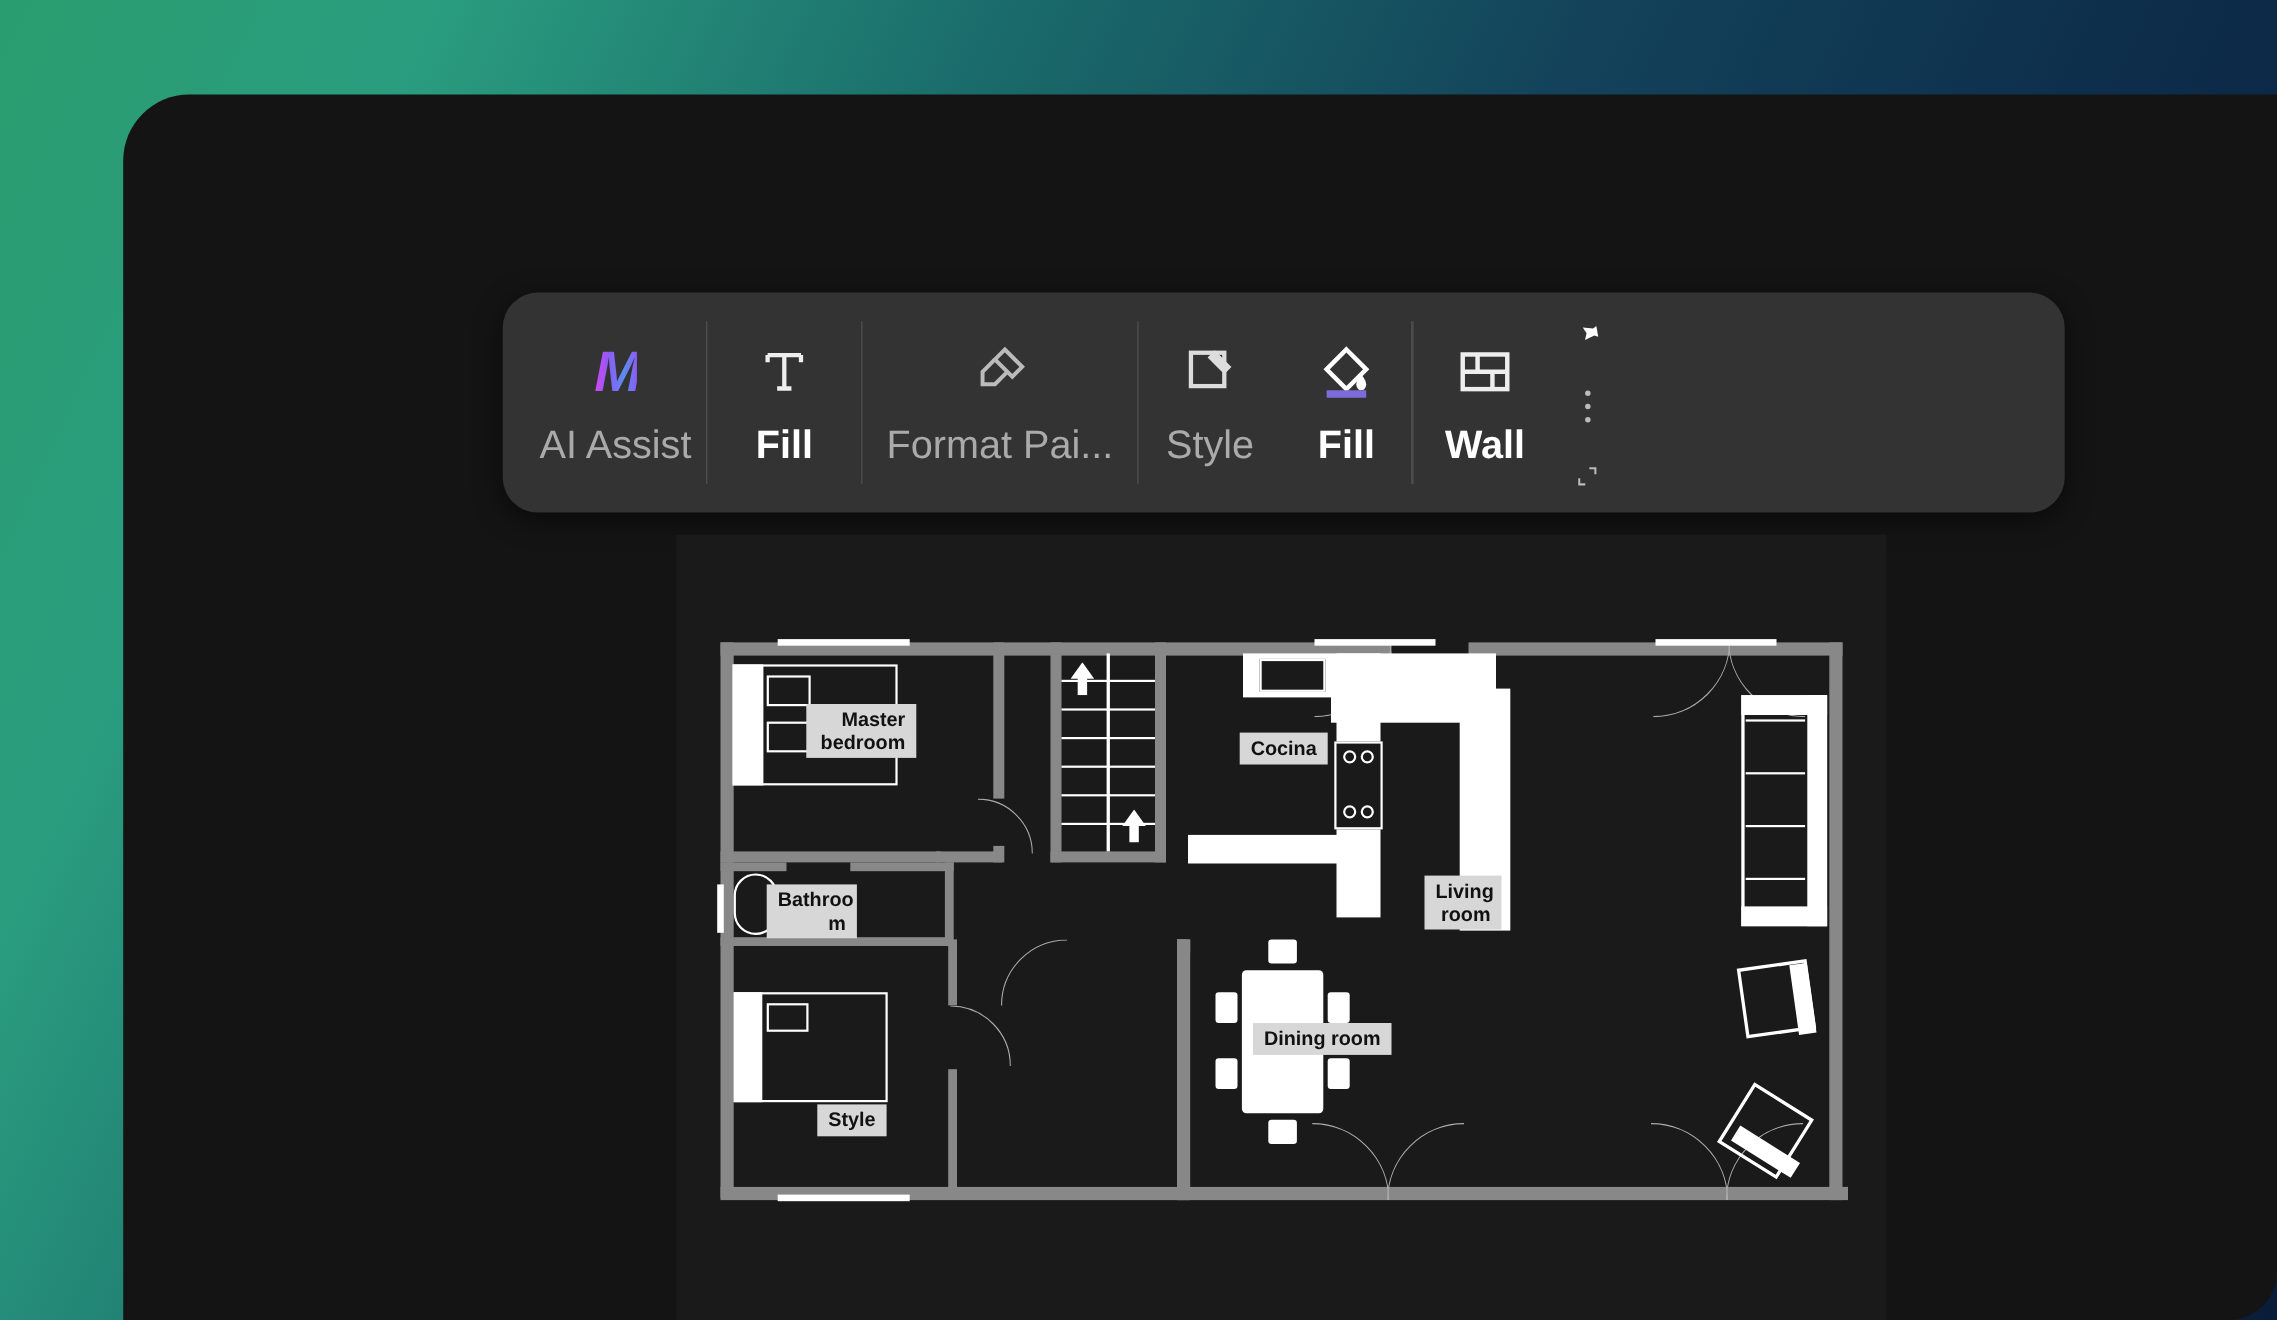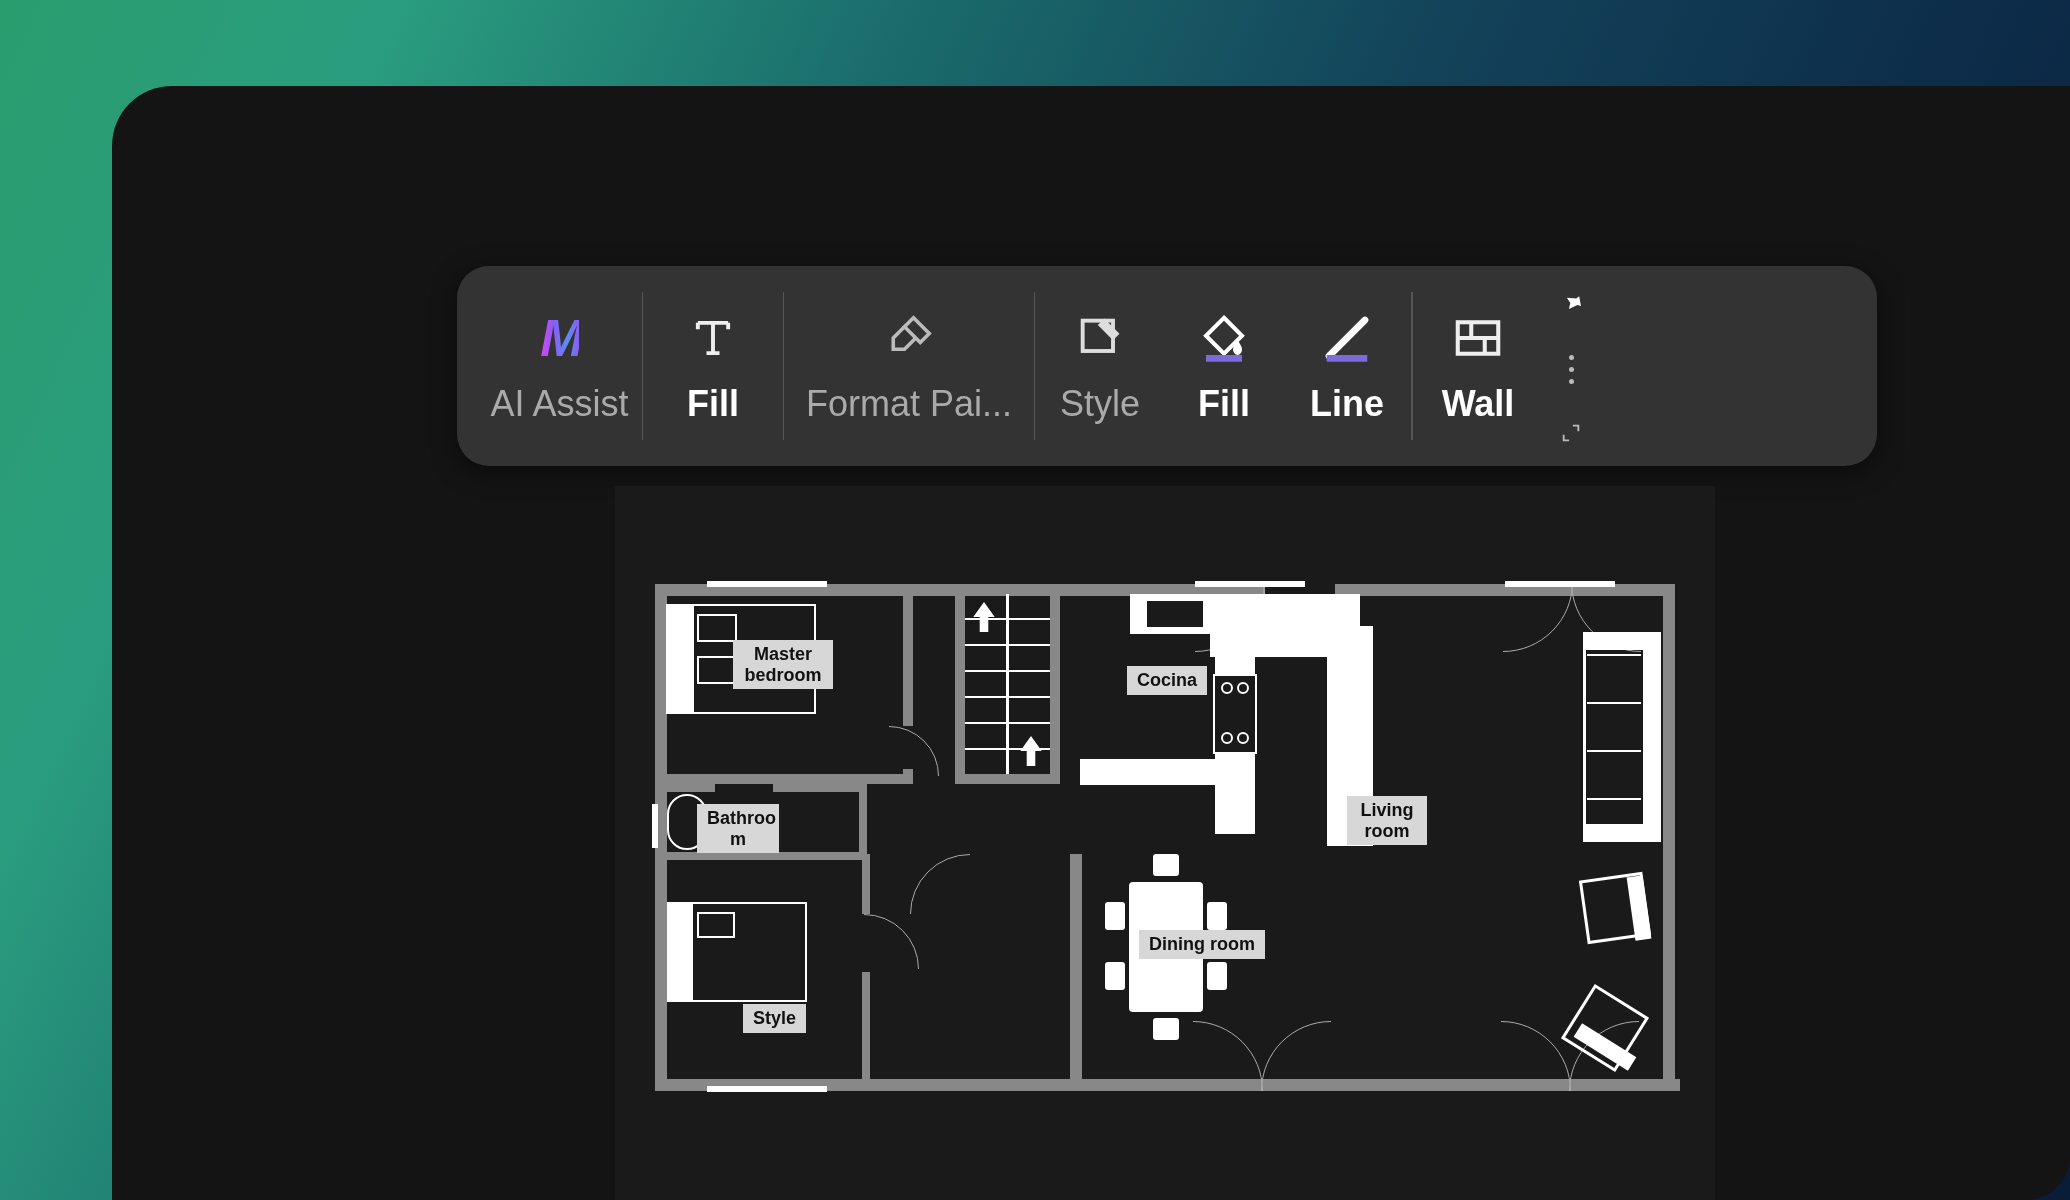--- a/index.html
+++ b/index.html
@@ -106,21 +106,21 @@
     position: absolute;
     background: #d7d7d7;
     color: #111;
     font-size: 18px;
     font-weight: 600;
     padding: 4px 10px;
     text-align: center;
     line-height: 1.15;
     white-space: nowrap;
   }
-  .room-label.two { white-space: normal; }
+  .room-label.two { white-space: normal; text-align: right; }
   .furn { position: absolute; background: #fff; }
   .furn.outline { background: transparent; border: 3px solid #fff; }
   .door-arc { position: absolute; border: 1.5px solid #aaa; border-radius: 50%; background: transparent; }
 </style>
 </head>
 <body>
 
 <div class="app-window">
 
   <div class="toolbar">
@@ -171,29 +171,20 @@
       <div class="tb-icon">
         <svg width="54" height="54" viewBox="0 0 24 24" fill="none" stroke="#fff" stroke-width="1.8">
           <path d="M12 3l8 8-8 8-8-8z"></path>
           <path d="M20 17c0 1.5-1 2.5-2 2.5s-2-1-2-2.5 2-4 2-4 2 2.5 2 4z" fill="#fff" stroke="none"></path>
           <path d="M4 21h16" stroke="#7c6bd9" stroke-width="3"></path>
         </svg>
       </div>
       <div class="tb-label bold">Fill</div>
     </div>
 
-    <div class="tb-btn" style="width:128px">
-      <div class="tb-icon">
-        <svg width="54" height="54" viewBox="0 0 24 24" fill="none">
-          <path d="M4 20L20 4" stroke="#fff" stroke-width="3" stroke-linecap="round"></path>
-          <path d="M3 21h18" stroke="#7c6bd9" stroke-width="3"></path>
-        </svg>
-      </div>
-      <div class="tb-label bold">Line</div>
-    </div>
 
     <div class="tb-sep"></div>
 
 
     <div class="tb-sep"></div>
 
     <div class="tb-btn" style="width:130px">
       <div class="tb-icon">
         <svg width="54" height="54" viewBox="0 0 24 24" fill="none" stroke="#eee" stroke-width="1.8">
           <rect x="3" y="5" width="18" height="14"></rect>
@@ -337,18 +328,18 @@
 
       <div class="furn outline" style="left:12px;top:318px;width:140px;height:100px;border-width:2px"></div>
       <div class="furn" style="left:12px;top:318px;width:26px;height:100px"></div>
       <div class="furn outline" style="left:42px;top:328px;width:38px;height:26px;border-width:2px"></div>
 
       <div class="room-label two" style="left:78px;top:56px;width:100px">Master bedroom</div>
       <div class="room-label two" style="left:42px;top:220px;width:82px">Bathroo m</div>
       <div class="room-label" style="left:88px;top:420px">Style</div>
       <div class="room-label" style="left:472px;top:82px">Cocina</div>
       <div class="room-label" style="left:484px;top:346px">Dining room</div>
-      <div class="room-label two" style="left:692px;top:212px;width:80px">Living room</div>
+      <div class="room-label two" style="left:640px;top:212px;width:70px">Living room</div>
 
     </div>
   </div>
 
 </div>
 
 </body></html>

